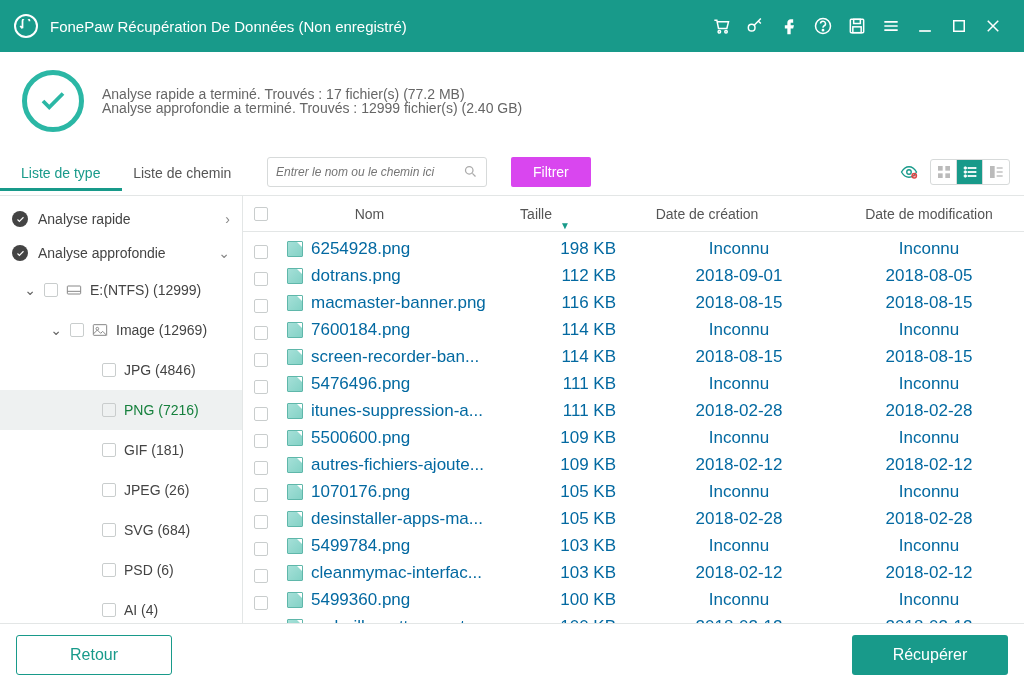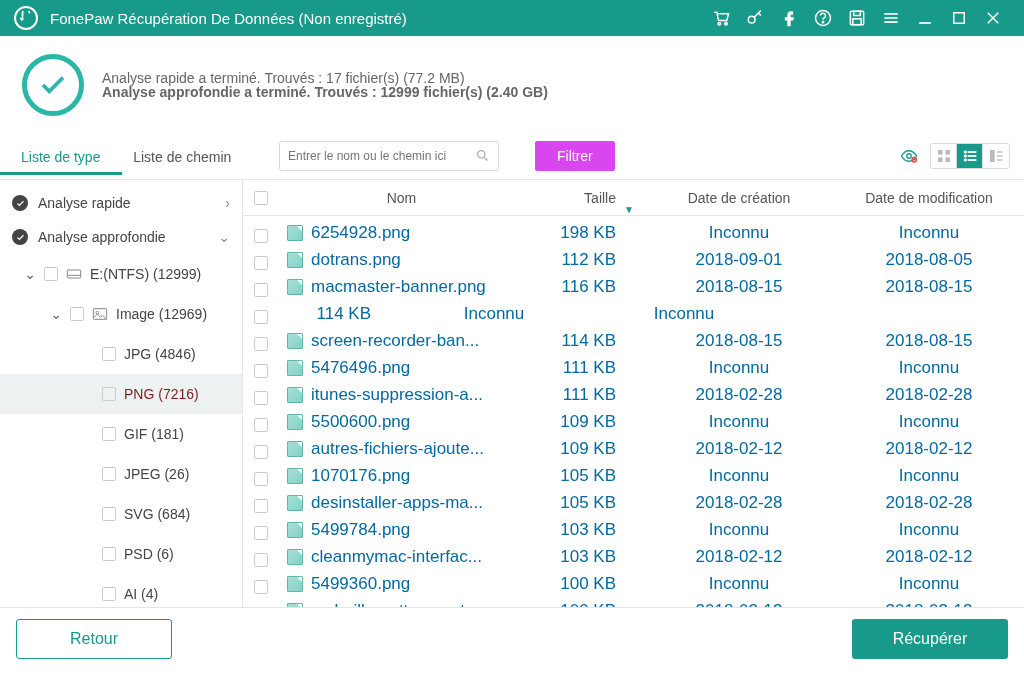--- a/index.html
+++ b/index.html
@@ -1,36 +1,36 @@
 <!DOCTYPE html>
 <html><head>
 <meta charset="utf-8">
 <style>
 * { margin: 0; padding: 0; box-sizing: border-box; font-family: "Segoe UI", Arial, sans-serif; }
 body { width: 1024px; height: 679px; background: #fff; overflow: hidden; font-size: 14px; color: #555; }
 
-.titlebar { background: #189a8a; height: 36px; display: flex; align-items: center; padding: 0 14px; color: #fff; }
+.titlebar { background: #189a8a; height: 52px; display: flex; align-items: center; padding: 0 14px; color: #fff; }
 .titlebar .logo { width: 24px; height: 24px; border: 2.5px solid #fff; border-radius: 50%; display: flex; align-items: center; justify-content: center; margin-right: 12px; }
 .titlebar .logo svg { width: 14px; height: 14px; }
 .titlebar .title { font-size: 15px; }
 .titlebar .spacer { flex: 1; }
 .titlebar .tb-icon { width: 34px; height: 44px; display: flex; align-items: center; justify-content: center; cursor: pointer; }
 
 .summary { padding: 18px 22px 16px; display: flex; align-items: center; gap: 18px; }
 .summary .circ { width: 62px; height: 62px; border: 5px solid #2bb7a5; border-radius: 50%; display: flex; align-items: center; justify-content: center; }
 .summary .circ svg { width: 30px; height: 30px; stroke: #2bb7a5; }
 .summary .lines p { font-size: 14px; color: #666; line-height: 1; }
-.summary .lines p + p { margin-top: 0; font-weight: bold; }
-
-.toolbar { display: flex; align-items: center; border-bottom: 1px solid #e3e6e6; height: 48px; gap: 12px; }
+.summary .lines p + p { margin-top: 0; }
+
+.toolbar { display: flex; align-items: center; border-bottom: 1px solid #e3e6e6; height: 48px; }
 .tabs { display: flex; width: 243px; }
 .tab { flex: 1; text-align: center; padding: 12px 0 10px; cursor: pointer; color: #555; font-size: 14px; }
 .tab.active { color: #189a8a; border-bottom: 3px solid #189a8a; font-weight: 500; padding-bottom: 7px; }
 .search { margin-left: 24px; width: 220px; height: 30px; border: 1px solid #d7dada; border-radius: 3px; display: flex; align-items: center; padding: 0 8px; }
-.search input { flex: 1; border: none; outline: none; font-size: 12px; color: #1d4ed8; background: transparent; }
+.search input { flex: 1; border: none; outline: none; font-size: 12px; font-style: italic; color: #1d4ed8; background: transparent; }
 .search svg { width: 15px; height: 15px; stroke: #aaa; fill: none; }
 .filter-btn { margin-left: 24px; background: #d946ef; color: #fff; border: none; height: 30px; padding: 0 22px; font-size: 14px; border-radius: 2px; cursor: pointer; }
 .toolbar .spacer { flex: 1; }
 .viewicons { display: flex; align-items: center; gap: 10px; padding-right: 14px; }
 .viewicons .vi { width: 22px; height: 20px; display: flex; align-items: center; justify-content: center; cursor: pointer; }
 .viewicons .eye svg { stroke: #189a8a; }
 .viewicons .group { border: 1px solid #d7dada; border-radius: 3px; display: flex; }
 .viewicons .group .vi { width: 26px; height: 24px; border-right: 1px solid #d7dada; }
 .viewicons .group .vi:last-child { border-right: none; }
 .viewicons .group .vi.active { background: #189a8a; }
@@ -45,24 +45,24 @@
 .side-group .label { flex: 1; }
 .side-group .chev { color: #888; }
 
 .tree-row { display: flex; align-items: center; height: 40px; padding: 0 12px; cursor: pointer; gap: 8px; color: #444; }
 .tree-row .indent1 { width: 4px; }
 .tree-row .indent2 { width: 30px; }
 .tree-row .indent3 { width: 82px; }
 .tree-row .tchev { width: 12px; text-align: center; color: #666; }
 .tree-row .tcb { width: 14px; height: 14px; border: 1px solid #c9cdcd; border-radius: 2px; }
 .tree-row .ticon { width: 16px; display: flex; justify-content: center; }
-.tree-row.selected { background: #eef1f1; color: #7f1d1d; }
+.tree-row.selected { background: #eef1f1; color: #15803d; }
 
 .filepane { flex: 1; display: flex; flex-direction: column; }
-.fhead { display: flex; align-items: center; height: 36px; border-bottom: 1px solid #e3e6e6; color: #555; }
+.fhead { display: flex; align-items: center; height: 36px; border-bottom: 1px solid #e3e6e6; color: #555; gap: 32px; }
 .fhead .col, .frow .col { padding: 0 8px; }
 .col.cb { width: 36px; display: flex; justify-content: center; }
 .col.name { flex: 1.3; display: flex; align-items: center; gap: 8px; }
 .col.size { width: 120px; text-align: right; padding-right: 28px; position: relative; }
 .fhead .col.size .sortarr { position: absolute; right: 10px; top: 14px; color: #189a8a; font-size: 10px; }
 .col.created { width: 190px; text-align: center; }
 .col.modified { width: 190px; text-align: center; }
 .frows { flex: 1; overflow-y: auto; }
 .frow { display: flex; align-items: flex-end; height: 27px; color: #0369a1; font-size: 17px; }
 .fcb { width: 14px; height: 14px; border: 1px solid #c9cdcd; border-radius: 2px; }
@@ -335,20 +335,24 @@
             <span>macmaster-banner.png</span>
           </div>
     <div class="col size">116 KB</div>
     <div class="col created">2018-08-15</div>
     <div class="col modified">2018-08-15</div>
         </div>
         <div class="frow">
     <div class="col cb">
             <span class="fcb"></span>
           </div>
+    <div class="col name">
+            <span class="ficon"></span>
+            <span>7600184.png</span>
+          </div>
     <div class="col size">114 KB</div>
     <div class="col created">Inconnu</div>
     <div class="col modified">Inconnu</div>
         </div>
         <div class="frow">
     <div class="col cb">
             <span class="fcb"></span>
           </div>
     <div class="col name">
             <span class="ficon"></span>

